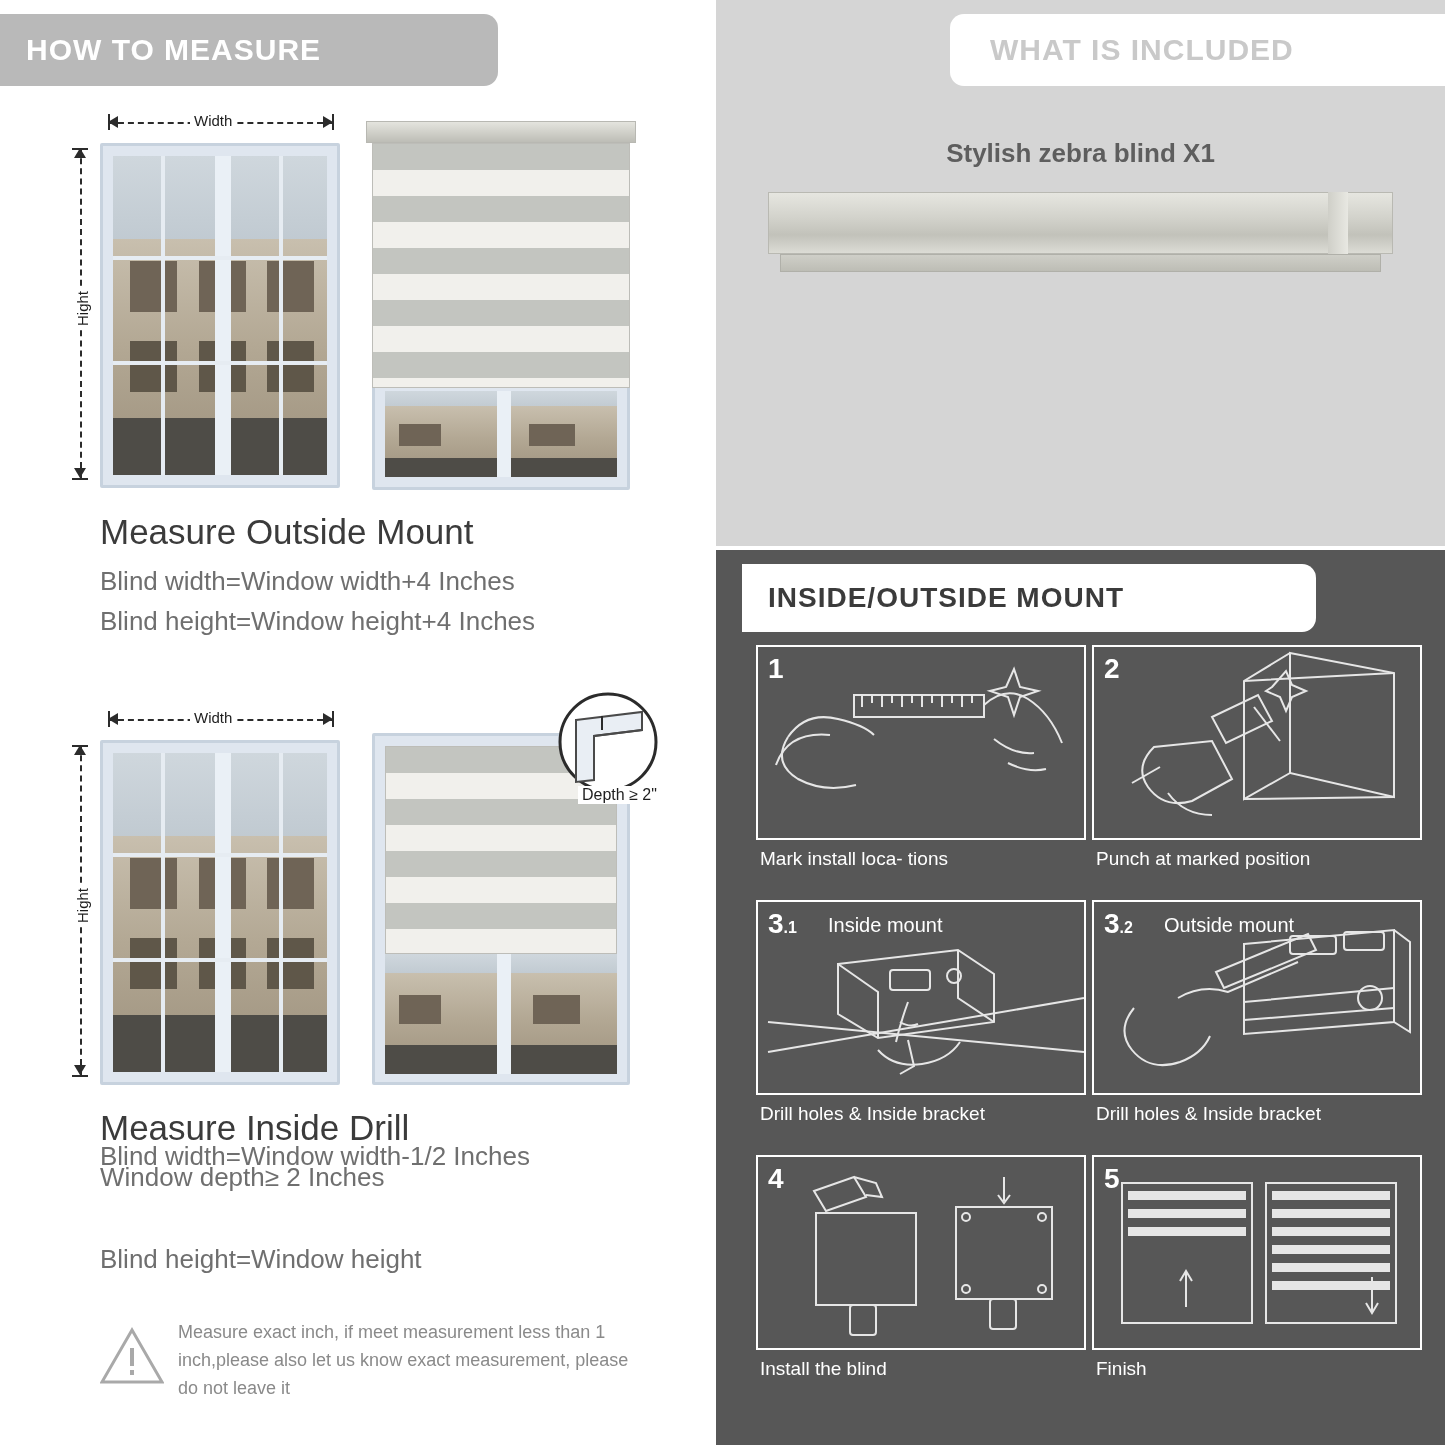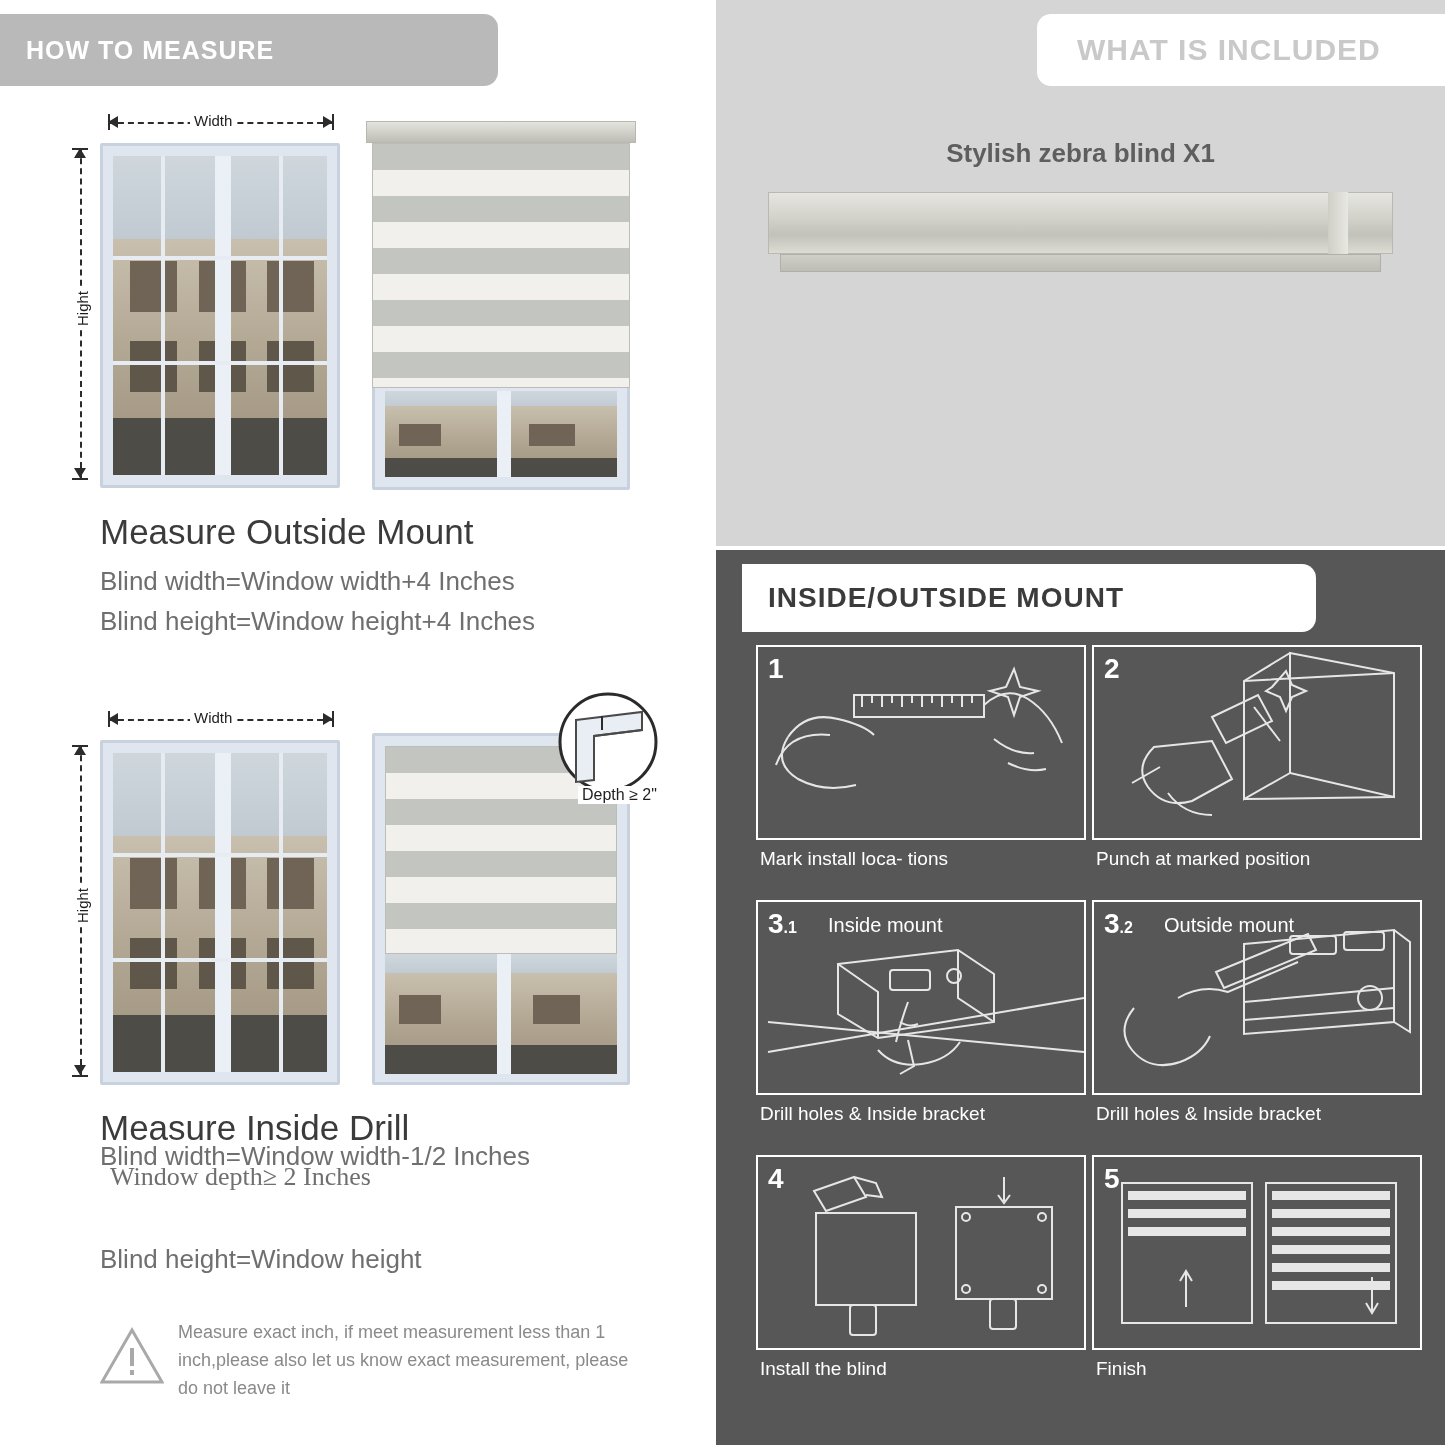--- a/index.html
+++ b/index.html
@@ -22,21 +22,21 @@
     letter-spacing:1px;
     box-sizing:border-box;
   }
 
   
   #left-panel{
     position:absolute;left:0;top:0;width:712px;height:1445px;background:#ffffff;
   }
   #how-to-measure-tab{
     left:0;top:14px;width:498px;height:72px;
-    background:#b9b9b9;color:#ffffff;font-size:25px;
+    background:#b9b9b9;color:#ffffff;font-size:30px;
   }
   
   .window-frame{
     position:absolute;background:#dfe6ef;border:3px solid #c7d2de;box-sizing:border-box;
     border-radius:2px;
   }
   .glass{
     position:absolute;overflow:hidden;background:linear-gradient(160deg,#9aa7b2 0%,#7e8e9c 38%,#6f7f8c 62%,#8d9aa6 100%);
   }
   .building{
@@ -80,21 +80,21 @@
 
   
   #warning-box{position:absolute;left:100px;top:1318px;width:560px;height:100px;}
   .warn-text{position:absolute;left:78px;top:0;width:470px;font-size:18px;color:#8a8a8a;line-height:28px;}
 
   
   #included-panel{
     position:absolute;left:716px;top:0;width:729px;height:550px;background:#d5d5d5;
   }
   #what-included-tab{
-    position:absolute;right:0;top:14px;width:408px;height:72px;
+    position:absolute;right:0;top:14px;width:495px;height:72px;
     background:#ffffff;color:#c9c9c9;font-size:30px;
     border-radius:14px 0 0 14px;justify-content:flex-start;padding-left:40px;
   }
   #included-title{position:absolute;left:0;right:0;top:138px;text-align:center;font-size:26px;font-weight:bold;color:#5e5e5e;}
   #blind-product{
     position:absolute;left:52px;top:192px;width:625px;height:95px;
   }
 
   
   #mount-panel{
@@ -232,21 +232,21 @@
       <svg style="position:absolute;left:556px;top:690px;width:110px;height:110px;">
         <circle cx="52" cy="52" r="48" fill="#ffffff" stroke="#2b2b2b" stroke-width="3"></circle>
         <path d="M20 30 L86 22 L86 40 L38 46 L38 90 L20 92 Z" fill="#e9eef4" stroke="#4a4a4a" stroke-width="2"></path>
         <path d="M38 46 L86 40" stroke="#4a4a4a" stroke-width="2"></path>
         <path d="M46 26 L46 40" stroke="#2b2b2b" stroke-width="2"></path>
       </svg>
       <div class="dim-label" style="left:578px;top:786px;font-size:16px;">Depth ≥ 2"</div>
     </div>
 
     <div class="section-title" style="left:100px;top:1108px;">Measure Inside Drill</div>
-    <div class="section-line" style="left:110px;top:1162px;font-family:Liberation Serif, serif;">Window depth≥ 2 Inches</div>
+    <div class="section-line" style="left:100px;top:1162px;">Window depth≥ 2 Inches</div>
     <div class="section-line" style="left:100px;top:1141px;">Blind width=Window width-1/2 Inches</div>
     <div class="section-line" style="left:100px;top:1244px;">Blind height=Window height</div>
 
     <div id="warning-box">
       <svg style="position:absolute;left:0;top:8px;width:64px;height:60px;">
         <path d="M32 4 L62 56 L2 56 Z" fill="none" stroke="#a9a9a9" stroke-width="3"></path>
         <rect x="30" y="22" width="4" height="18" fill="#a9a9a9"></rect>
         <rect x="30" y="44" width="4" height="5" fill="#a9a9a9"></rect>
       </svg>
       <div class="warn-text">Measure exact inch, if meet measurement less than 1 inch,please also let us know exact measurement, please do not leave it</div>

